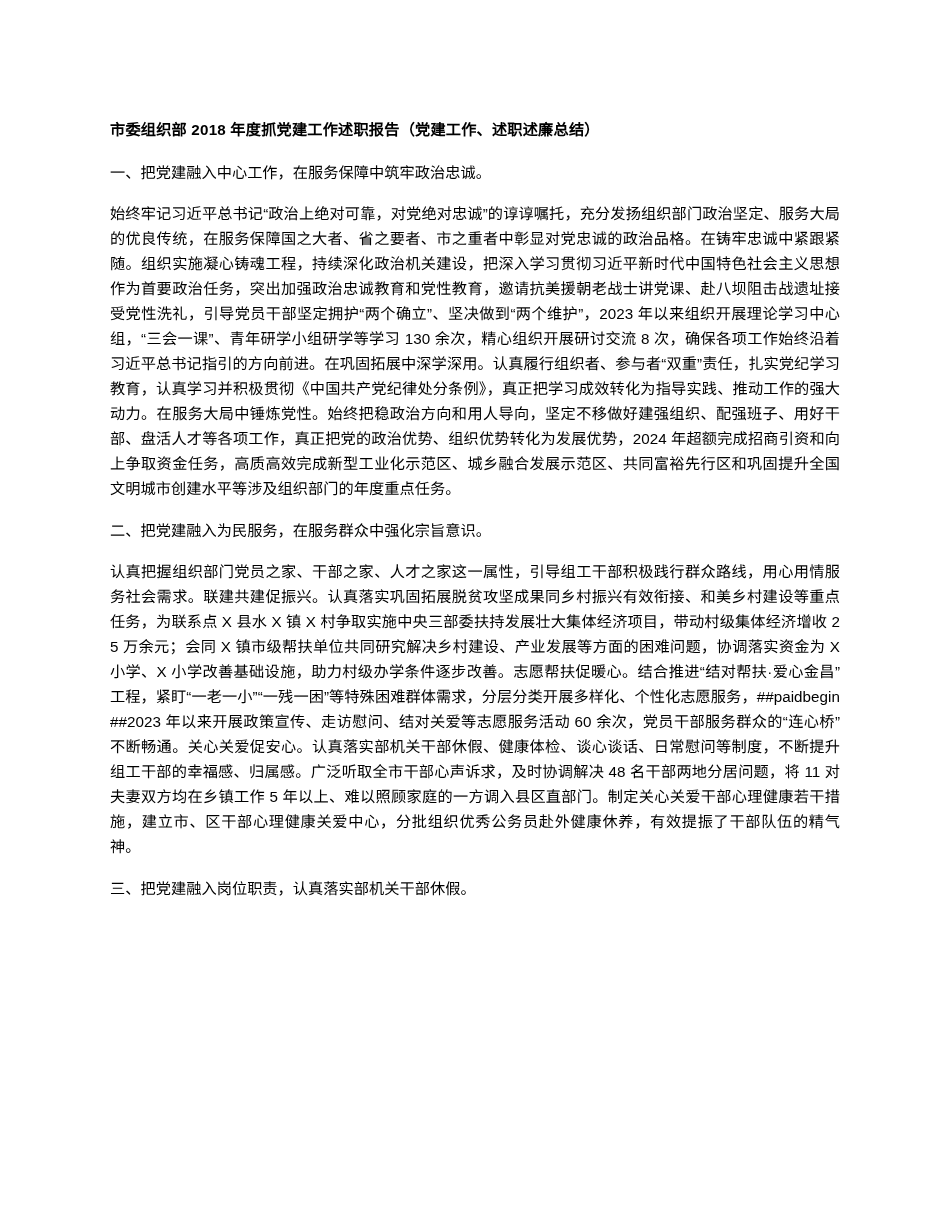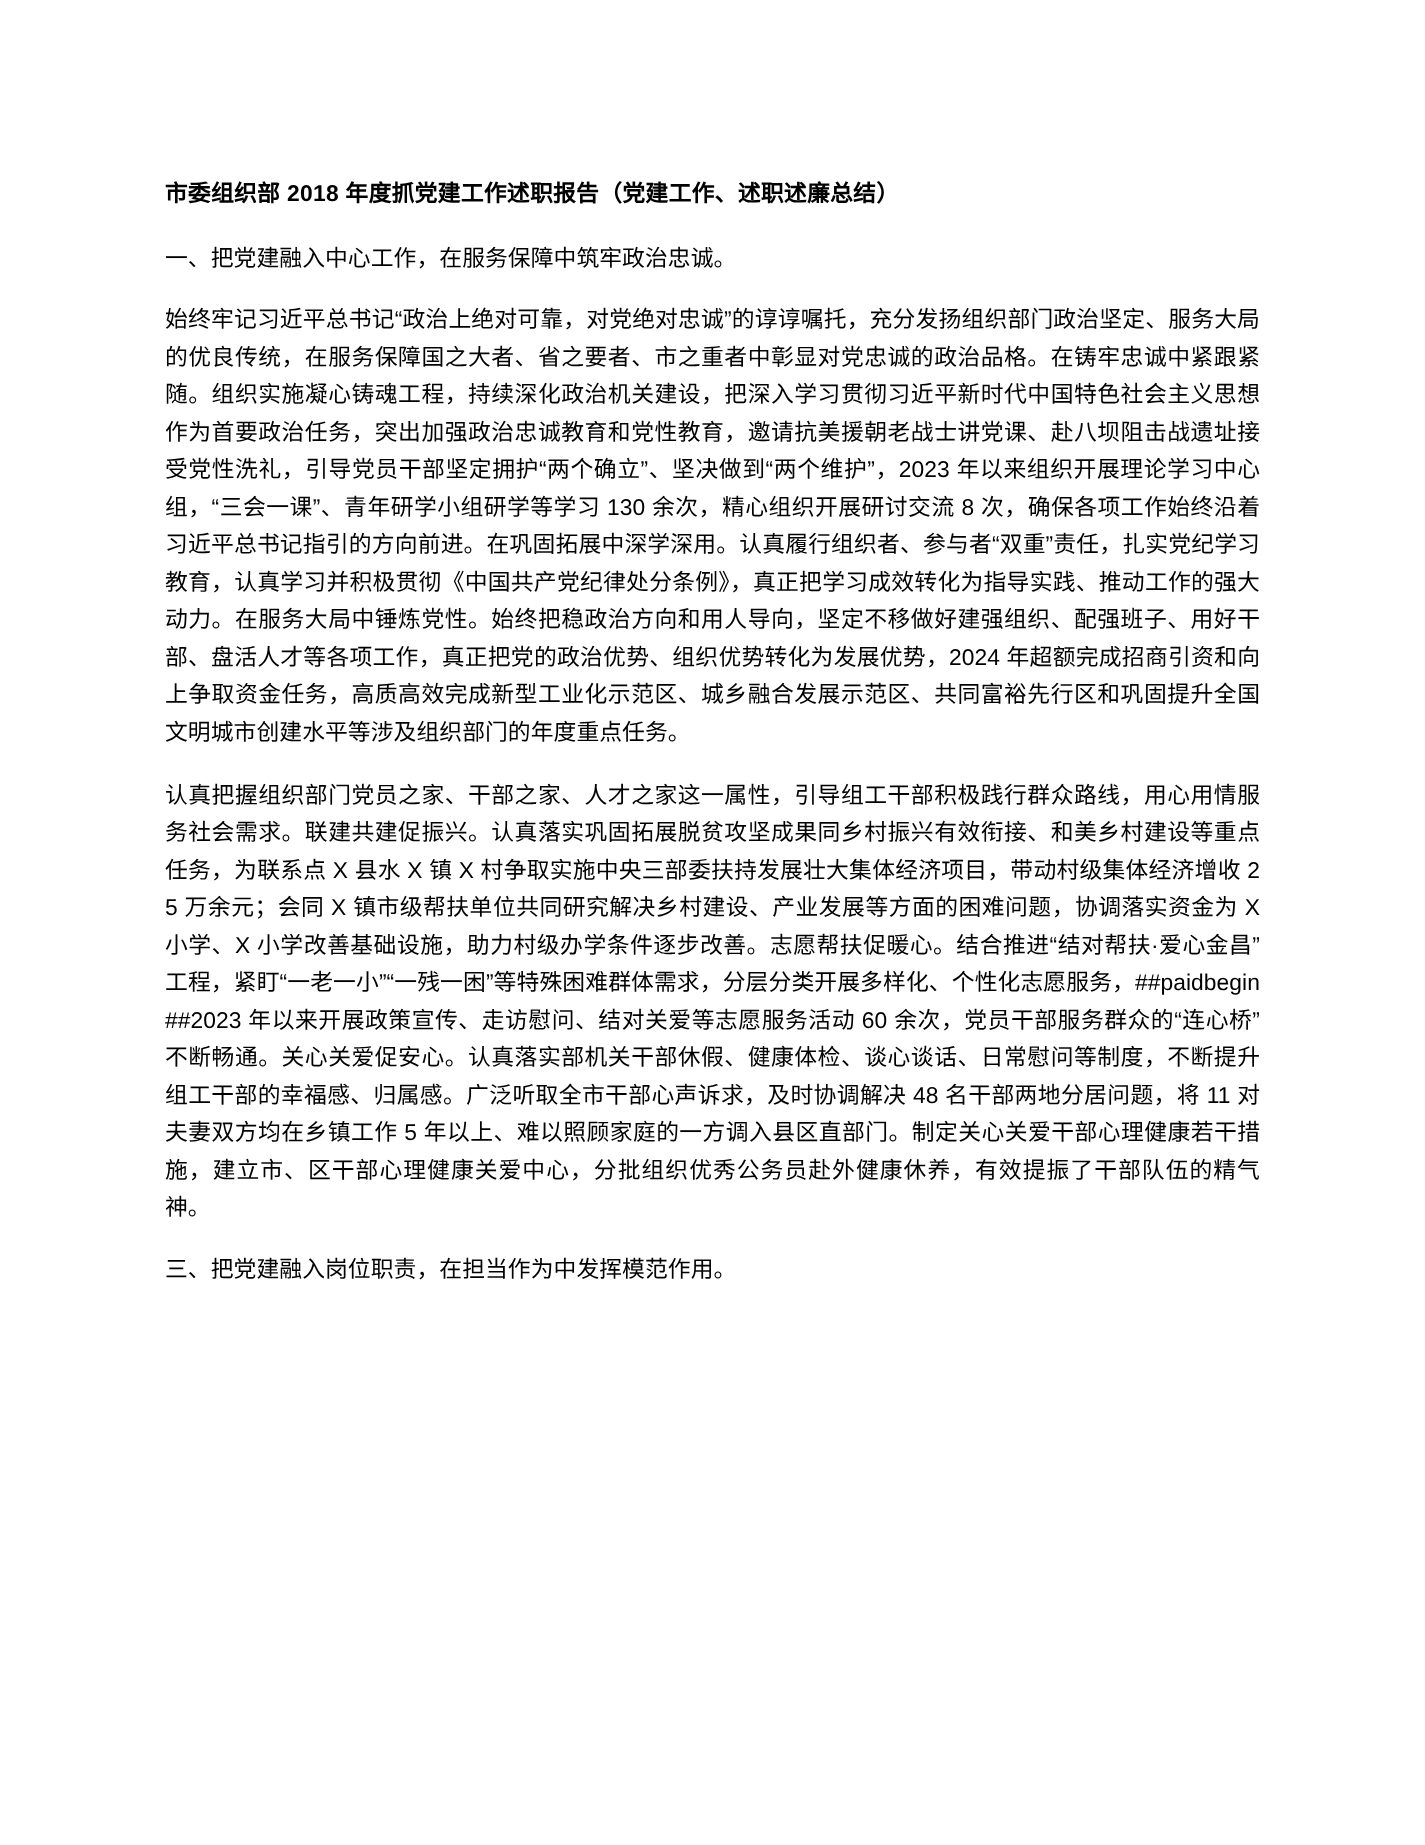--- a/index.html
+++ b/index.html
@@ -59,19 +59,20 @@
 
 <div class="page">
 
   <h1 class="doc-title">市委组织部 2018 年度抓党建工作述职报告（党建工作、述职述廉总结）</h1>
 
 
   <p class="para heading">一、把党建融入中心工作，在服务保障中筑牢政治忠诚。</p>
 
   <p class="para">始终牢记习近平总书记“政治上绝对可靠，对党绝对忠诚”的谆谆嘱托，充分发扬组织部门政治坚定、服务大局的优良传统，在服务保障国之大者、省之要者、市之重者中彰显对党忠诚的政治品格。在铸牢忠诚中紧跟紧随。组织实施凝心铸魂工程，持续深化政治机关建设，把深入学习贯彻习近平新时代中国特色社会主义思想作为首要政治任务，突出加强政治忠诚教育和党性教育，邀请抗美援朝老战士讲党课、赴八坝阻击战遗址接受党性洗礼，引导党员干部坚定拥护“两个确立”、坚决做到“两个维护”，2023 年以来组织开展理论学习中心组，“三会一课”、青年研学小组研学等学习 130 余次，精心组织开展研讨交流 8 次，确保各项工作始终沿着习近平总书记指引的方向前进。在巩固拓展中深学深用。认真履行组织者、参与者“双重”责任，扎实党纪学习教育，认真学习并积极贯彻《中国共产党纪律处分条例》，真正把学习成效转化为指导实践、推动工作的强大动力。在服务大局中锤炼党性。始终把稳政治方向和用人导向，坚定不移做好建强组织、配强班子、用好干部、盘活人才等各项工作，真正把党的政治优势、组织优势转化为发展优势，2024 年超额完成招商引资和向上争取资金任务，高质高效完成新型工业化示范区、城乡融合发展示范区、共同富裕先行区和巩固提升全国文明城市创建水平等涉及组织部门的年度重点任务。</p>
 
+  <p class="para heading">二、把党建融入为民服务，在服务群众中强化宗旨意识。</p>
 
   <p class="para">认真把握组织部门党员之家、干部之家、人才之家这一属性，引导组工干部积极践行群众路线，用心用情服务社会需求。联建共建促振兴。认真落实巩固拓展脱贫攻坚成果同乡村振兴有效衔接、和美乡村建设等重点任务，为联系点 X 县水 X 镇 X 村争取实施中央三部委扶持发展壮大集体经济项目，带动村级集体经济增收 25 万余元；会同 X 镇市级帮扶单位共同研究解决乡村建设、产业发展等方面的困难问题，协调落实资金为 X 小学、X 小学改善基础设施，助力村级办学条件逐步改善。志愿帮扶促暖心。结合推进“结对帮扶·爱心金昌”工程，紧盯“一老一小”“一残一困”等特殊困难群体需求，分层分类开展多样化、个性化志愿服务，##paidbegin##2023 年以来开展政策宣传、走访慰问、结对关爱等志愿服务活动 60 余次，党员干部服务群众的“连心桥”不断畅通。关心关爱促安心。认真落实部机关干部休假、健康体检、谈心谈话、日常慰问等制度，不断提升组工干部的幸福感、归属感。广泛听取全市干部心声诉求，及时协调解决 48 名干部两地分居问题，将 11 对夫妻双方均在乡镇工作 5 年以上、难以照顾家庭的一方调入县区直部门。制定关心关爱干部心理健康若干措施，建立市、区干部心理健康关爱中心，分批组织优秀公务员赴外健康休养，有效提振了干部队伍的精气神。</p>
 
-  <p class="para heading">三、把党建融入岗位职责，在担当作为中发挥模范作用。</p>
+  <p class="para heading">三、把党建融入岗位职责，认真落实部机关干部休假。</p>
 
 
 </div>
 
 </body></html>

